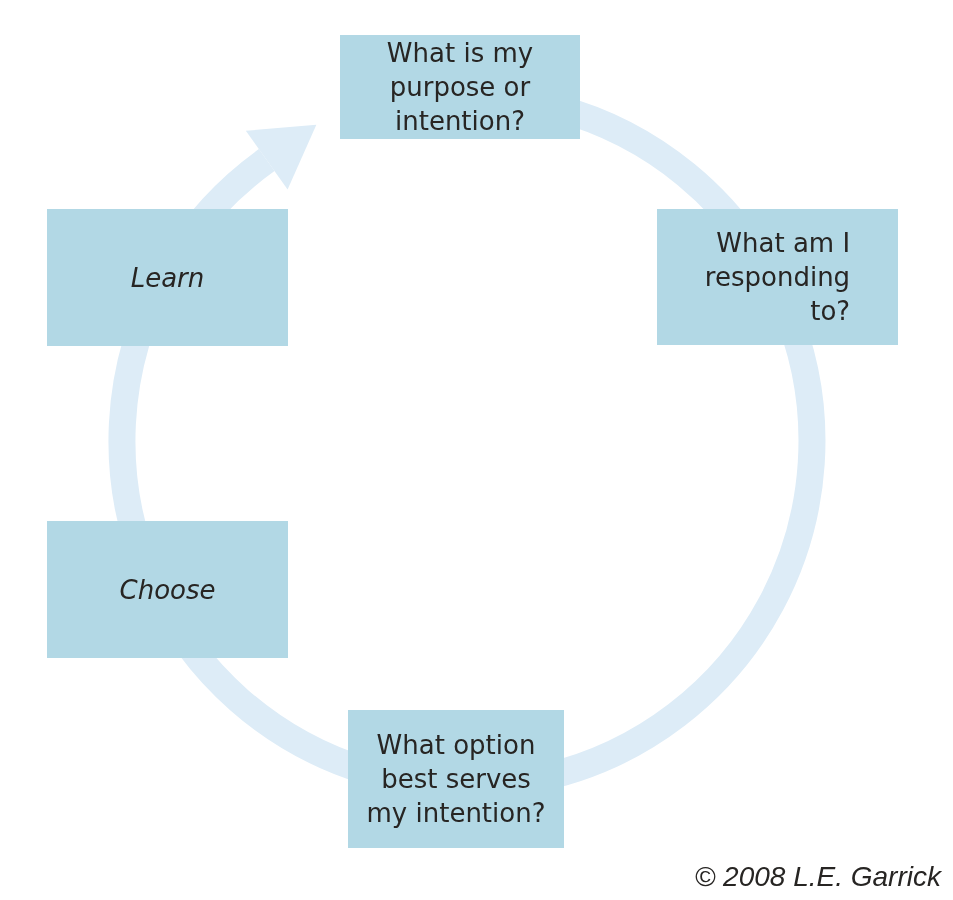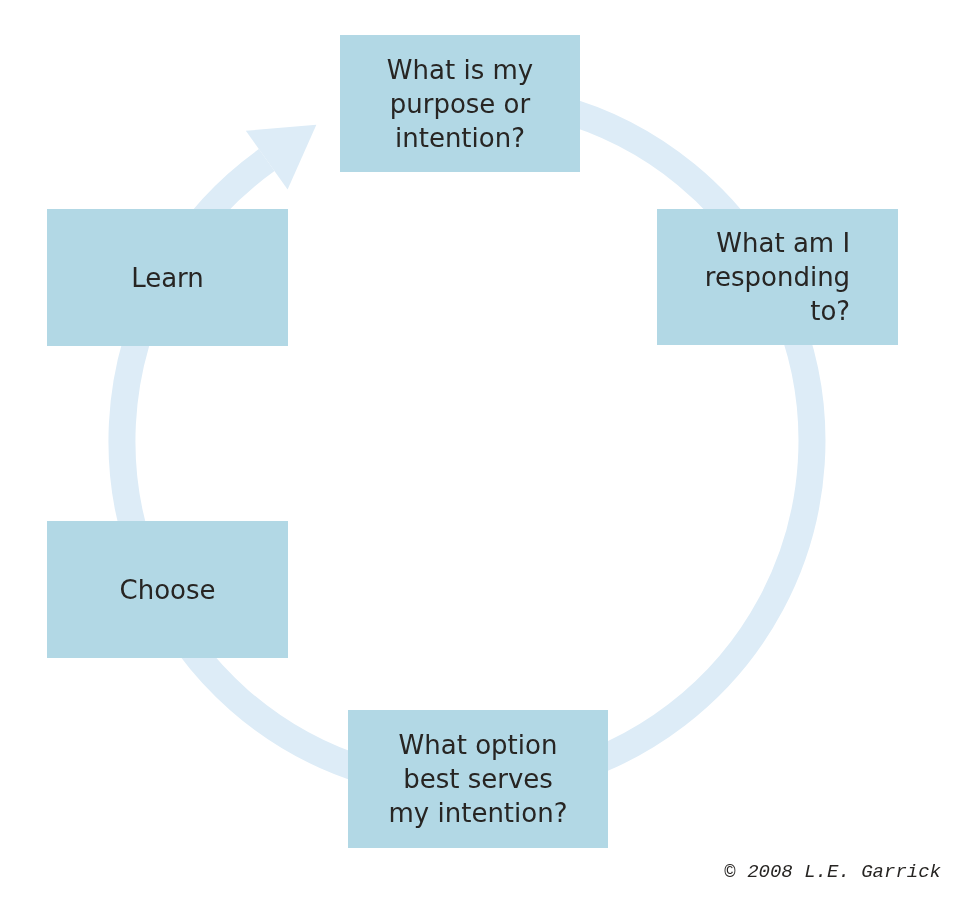--- a/index.html
+++ b/index.html
@@ -38,33 +38,33 @@
     align-items: center;
     justify-content: center;
     text-align: center;
     font-size: 26px;
     line-height: 34px;
     font-weight: 500;
   }
   .node span {
     white-space: pre-line;
   }
-  #n-purpose    { left: 340px; top:  35px; width: 240px; height: 137px; }
+  #n-purpose    { left: 340px; top:  35px; width: 240px; height: 104px; }
   #n-responding { left: 657px; top: 209px; width: 241px; height: 136px; text-align: right; }
   #n-options    { left: 657px; top: 521px; width: 241px; height: 137px; }
-  #n-best       { left: 348px; top: 710px; width: 260px; height: 138px; }
-  #n-choose     { left:  47px; top: 521px; width: 241px; height: 137px; }
-  #n-learn      { left:  47px; top: 209px; width: 241px; height: 137px; }
+  #n-best       { left: 348px; top: 710px; width: 216px; height: 138px; }
+  #n-choose     { left:  47px; top: 521px; width: 241px; height: 137px; font-style: italic; }
+  #n-learn      { left:  47px; top: 209px; width: 241px; height: 137px; font-style: italic; }
   .copyright {
     position: absolute;
     right: 12px;
     top: 861px;
-    font-family: Liberation Mono, monospace;
+    font-family: Liberation Sans, sans-serif;
     font-style: italic;
-    font-size: 19px;
+    font-size: 28px;
     color: var(--ink, #272523);
   }
 </style>
 </head>
 <body>
 
 <div class="stage">
 
   <svg class="arrow-svg" viewBox="0 0 953 900" aria-hidden="true">
     <defs>

